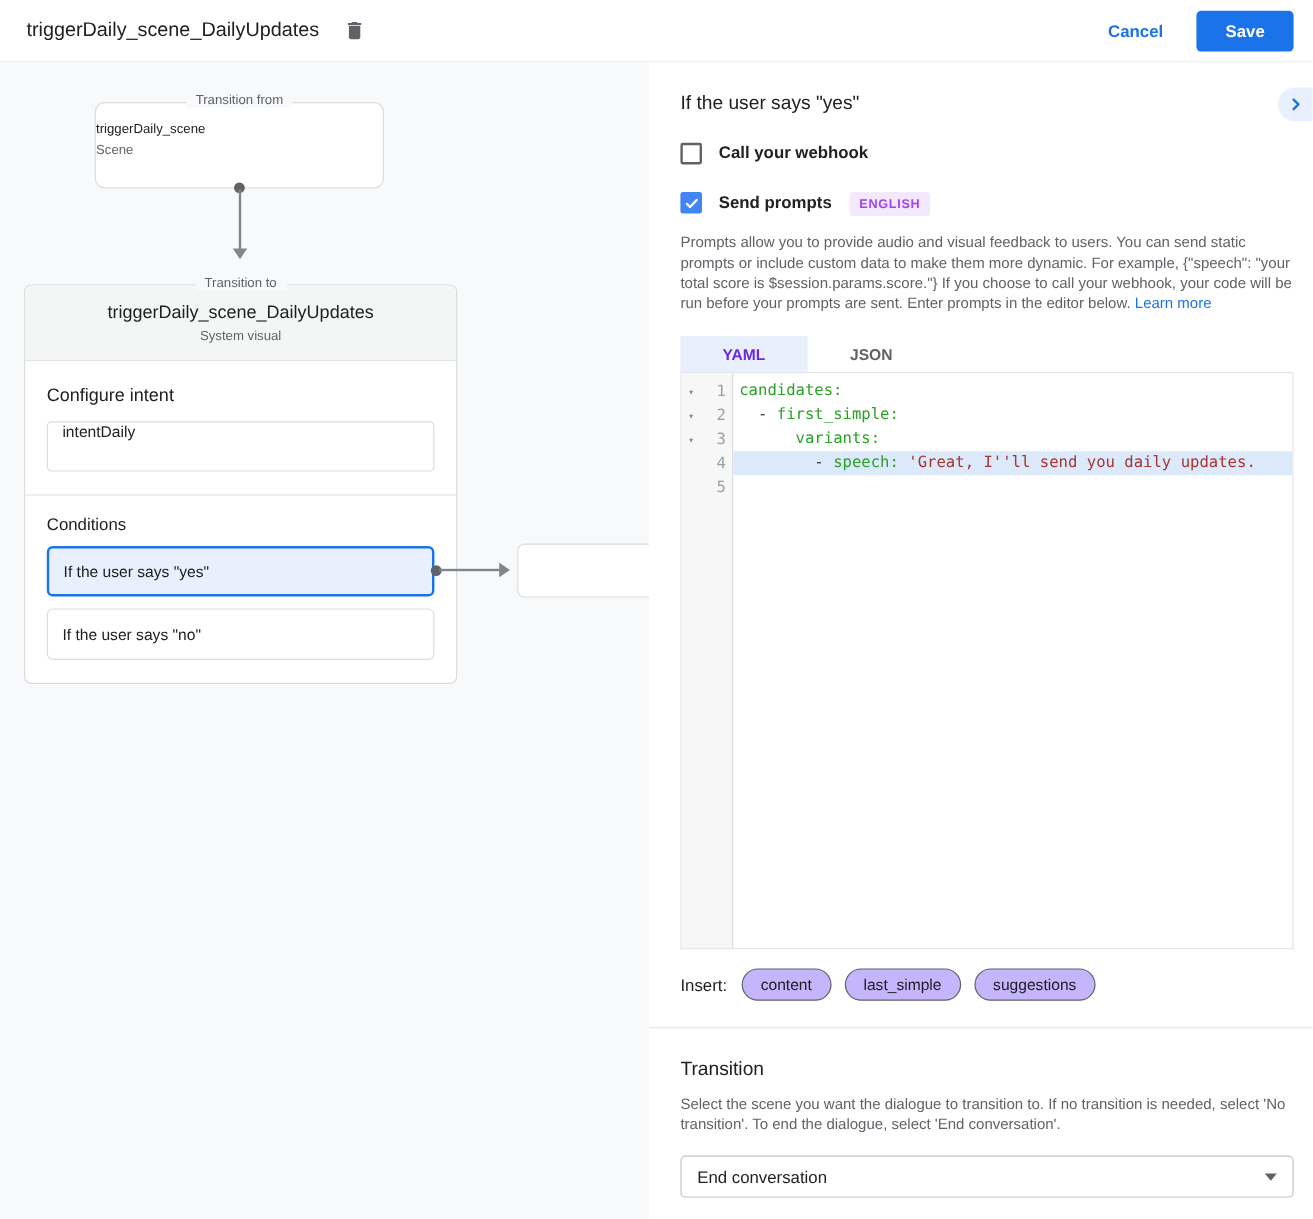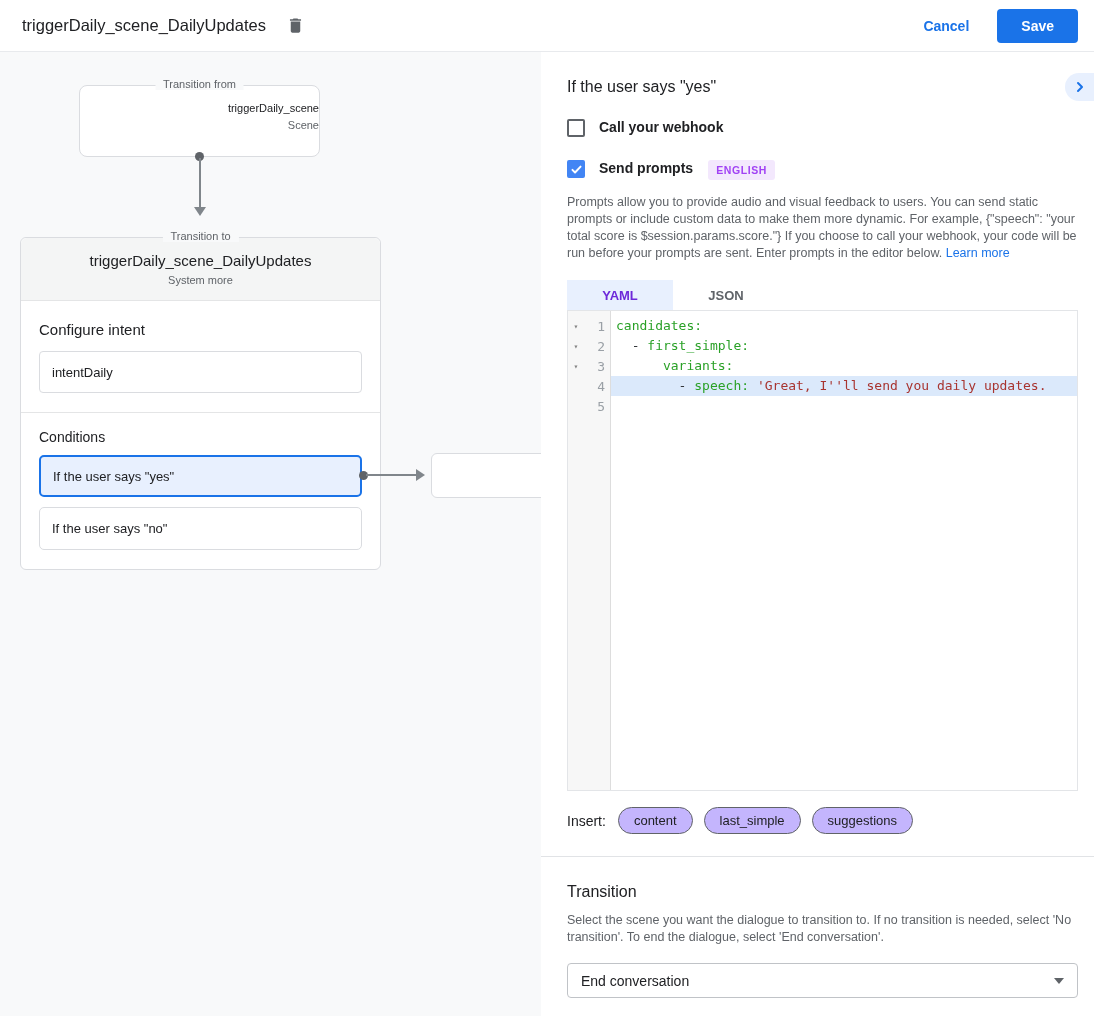--- a/index.html
+++ b/index.html
@@ -47,21 +47,21 @@
     background: #f8f9fa; overflow: hidden;
   }
   .node-label {
     position: absolute; top: -8px; left: 50%; transform: translateX(-50%);
     background: #f8f9fa; padding: 0 8px; font-size: 11px; color: #5f6368;
     white-space: nowrap;
   }
   .from-box {
     position: absolute; left: 79px; top: 33px; width: 241px; height: 72px;
     background: #fff; border: 1px solid #dadce0; border-radius: 8px;
-    text-align: right;
+    text-align: left;
   }
   .from-box .node-name { font-size: 11px; margin-top: 16px; }
   .node-type { font-size: 11px; color: #5f6368; margin-top: 5px; }
 
   .dot { position: absolute; width: 9px; height: 9px; border-radius: 50%; background: #5f6368; }
   .dot-from { left: 195px; top: 100px; }
   .vline { position: absolute; left: 199px; top: 106px; width: 2px; height: 50px; background: #80868b; }
   .arrow-down {
     position: absolute; left: 194px; top: 155px; width: 0; height: 0;
     border-left: 6px solid transparent; border-right: 6px solid transparent;
@@ -74,21 +74,21 @@
   }
   .to-head {
     height: 63px; background: #f4f5f5; border-bottom: 1px solid #e4e5e6;
     border-radius: 6px 6px 0 0; text-align: center;
   }
   .to-head .node-name { font-size: 15px; padding-top: 14px; }
   .to-body { padding: 0 18px; }
   .section-h { font-size: 15px; margin-top: 20px; }
   .intent-box {
     margin-top: 13px; height: 42px; border: 1px solid #dadce0; border-radius: 4px;
-    display: flex; align-items: center; padding: 0 12px; font-size: 13px; background: #fff;
+    display: flex; padding: 0 12px; font-size: 13px; background: #fff;
     cursor: pointer;
   }
   .to-divider { height: 1px; background: #e4e5e6; margin: 19px -18px 0; }
   .cond-h { font-size: 14px; margin-top: 16px; }
   .condition {
     margin-top: 10px; height: 43px; border: 1px solid #dadce0; border-radius: 5px;
     background: #fff; display: flex; align-items: center; padding: 0 12px;
     font-size: 13px; cursor: pointer;
   }
   .condition.selected {
@@ -211,21 +211,21 @@
       </div>
 
       <div class="dot dot-from"></div>
       <div class="vline"></div>
       <div class="arrow-down"></div>
 
       <div class="to-box">
         <span class="node-label">Transition to</span>
         <div class="to-head">
           <div class="node-name">triggerDaily_scene_DailyUpdates</div>
-          <div class="node-type">System more</div>
+          <div class="node-type">System visual</div>
         </div>
         <div class="to-body">
           <div class="section-h">Configure intent</div>
           <div class="intent-box">
             <span>intentDaily</span>
           </div>
           <div class="to-divider"></div>
           <div class="cond-h">Conditions</div>
           <div id="conditions-list">
               <div class="condition selected">If the user says "yes"</div>

